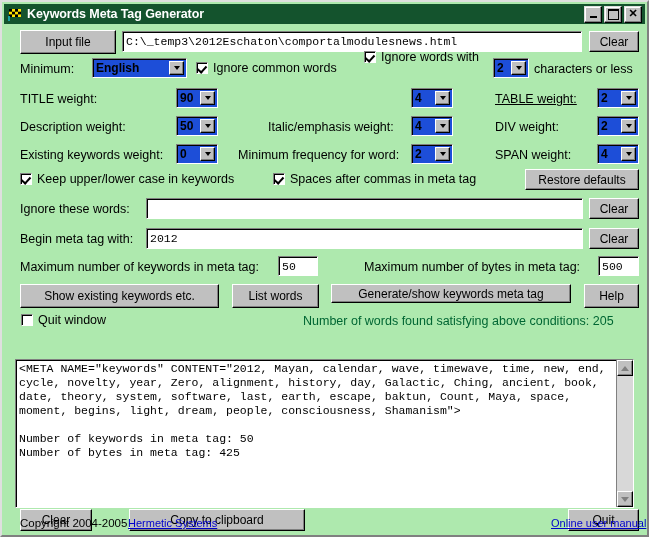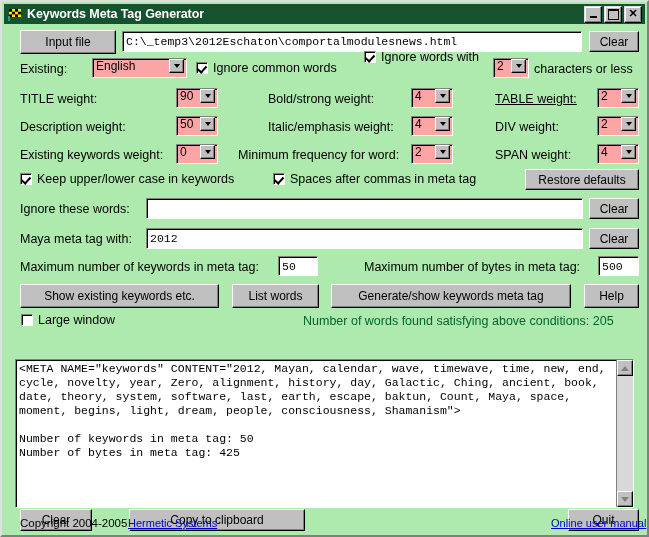--- a/index.html
+++ b/index.html
@@ -82,27 +82,27 @@
     font-family:"Liberation Mono","DejaVu Sans Mono",monospace;
     font-size:11.5px;color:#000;padding-left:3px;white-space:nowrap;
   }
   .lbl{
     position:absolute;
     font-family:"Liberation Sans", sans-serif;
     font-size:12.5px;color:#000;white-space:nowrap;
   }
   
   .combo{
-    position:absolute;background:#fca5a5;
+    position:absolute;background:#1d4ed8;
     border:1px solid;
     border-top-color:#808080;border-left-color:#808080;
     border-right-color:#ffffff;border-bottom-color:#ffffff;
     box-shadow: inset 1px 1px 0 #000;
     box-sizing:border-box;
-    display:flex;align-items:flex-start;
+    display:flex;align-items:center;font-weight:bold;
   }
   .combo .ctext{
     font-family:"Liberation Sans", sans-serif;font-size:12px;
     padding-left:3px;flex:1;white-space:nowrap;overflow:hidden;
   }
   .combo .carrow{
     width:15px;height:calc(100% - 4px);margin-right:2px;
     background:#c0c0c0;
     border:1px solid;
     border-top-color:#ffffff;border-left-color:#ffffff;
@@ -218,21 +218,21 @@
     <div class="btn" style="left:14px;top:4px;width:96px;height:24px;">
       <span>Input file</span>
     </div>
     <div class="field" style="left:116px;top:5px;width:460px;height:21px;">
       <span class="val">C:\_temp3\2012Eschaton\comportalmodulesnews.html</span>
     </div>
     <div class="btn" style="left:583px;top:5px;width:50px;height:21px;">
       <span>Clear</span>
     </div>
 
-    <div class="lbl" style="left:14px;top:36px;">Existing:</div>
+    <div class="lbl" style="left:14px;top:36px;">Minimum:</div>
     <div class="combo" style="left:86px;top:32px;width:95px;height:20px;">
       <span class="ctext">English</span>
       <span class="carrow">
           <i class="tri"></i>
         </span>
     </div>
 
     <div class="cbwrap" style="left:190px;top:35px;">
       <span class="cb checked"></span>
       <span class="cbl">Ignore common words</span>
@@ -250,21 +250,20 @@
     </div>
     <div class="lbl" style="left:528px;top:36px;">characters or less</div>
 
     <div class="lbl" style="left:14px;top:66px;">TITLE weight:</div>
     <div class="combo" style="left:170px;top:62px;width:42px;height:20px;">
       <span class="ctext">90</span>
       <span class="carrow">
           <i class="tri"></i>
         </span>
     </div>
-    <div class="lbl" style="left:262px;top:66px;">Bold/strong weight:</div>
     <div class="combo" style="left:405px;top:62px;width:42px;height:20px;">
       <span class="ctext">4</span>
       <span class="carrow">
           <i class="tri"></i>
         </span>
     </div>
     <div class="lbl" style="left:489px;top:66px;text-decoration:underline;">TABLE weight:</div>
     <div class="combo" style="left:591px;top:62px;width:42px;height:20px;">
       <span class="ctext">2</span>
       <span class="carrow">
@@ -329,21 +328,21 @@
     </div>
 
     <div class="lbl" style="left:14px;top:176px;">Ignore these words:</div>
     <div class="field" style="left:140px;top:172px;width:437px;height:21px;">
       <span class="val"></span>
     </div>
     <div class="btn" style="left:583px;top:172px;width:50px;height:21px;">
       <span>Clear</span>
     </div>
 
-    <div class="lbl" style="left:14px;top:206px;">Maya meta tag with:</div>
+    <div class="lbl" style="left:14px;top:206px;">Begin meta tag with:</div>
     <div class="field" style="left:140px;top:202px;width:437px;height:21px;">
       <span class="val">2012</span>
     </div>
     <div class="btn" style="left:583px;top:202px;width:50px;height:21px;">
       <span>Clear</span>
     </div>
 
     <div class="lbl" style="left:14px;top:234px;">Maximum number of keywords in meta tag:</div>
     <div class="field" style="left:272px;top:230px;width:40px;height:20px;">
       <span class="val">50</span>
@@ -352,30 +351,30 @@
     <div class="field" style="left:592px;top:230px;width:41px;height:20px;">
       <span class="val">500</span>
     </div>
 
     <div class="btn" style="left:14px;top:258px;width:199px;height:24px;">
       <span>Show existing  keywords etc.</span>
     </div>
     <div class="btn" style="left:226px;top:258px;width:87px;height:24px;">
       <span>List words</span>
     </div>
-    <div class="btn" style="left:325px;top:258px;width:240px;height:24px;">
+    <div class="btn" style="left:325px;top:258px;width:240px;height:19px;">
       <span>Generate/show keywords meta tag</span>
     </div>
     <div class="btn" style="left:578px;top:258px;width:55px;height:24px;">
       <span>Help</span>
     </div>
 
     <div class="cbwrap" style="left:15px;top:287px;">
       <span class="cb"></span>
-      <span class="cbl">Large window</span>
+      <span class="cbl">Quit window</span>
     </div>
     <div class="status" style="left:297px;top:288px;">Number of words found satisfying above conditions: 205</div>
 
     <div class="ta">
       <div class="ta-text">&lt;META NAME="keywords" CONTENT="2012, Mayan, calendar, wave, timewave, time, new, end,
 cycle, novelty, year, Zero, alignment, history, day, Galactic, Ching, ancient, book,
 date, theory, system, software, last, earth, escape, baktun, Count, Maya, space,
 moment, begins, light, dream, people, consciousness, Shamanism"&gt;
 
 Number of keywords in meta tag: 50

